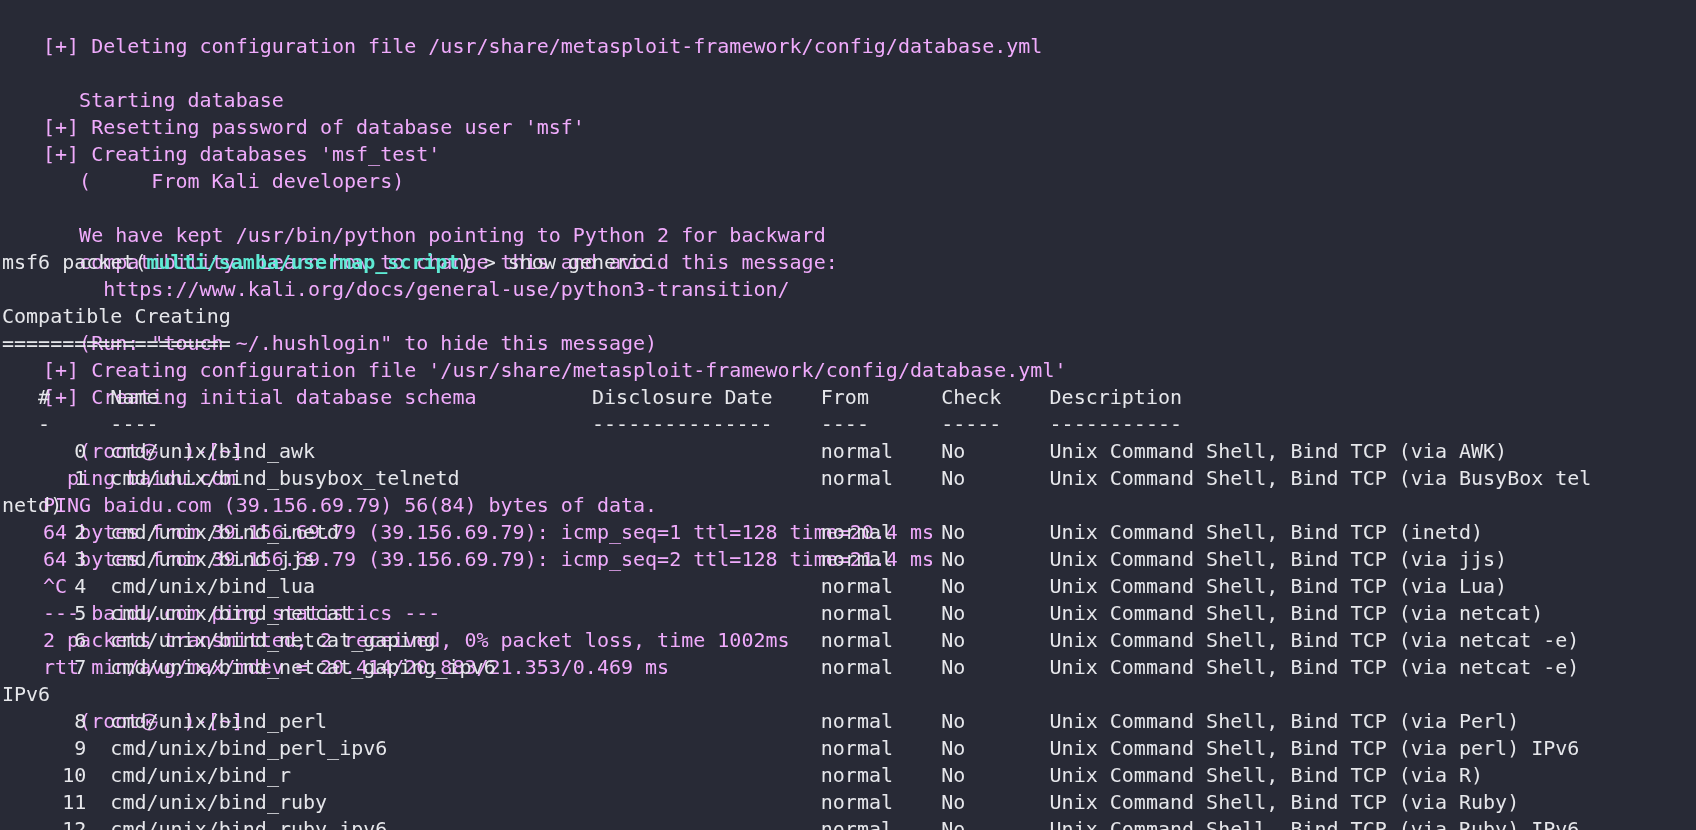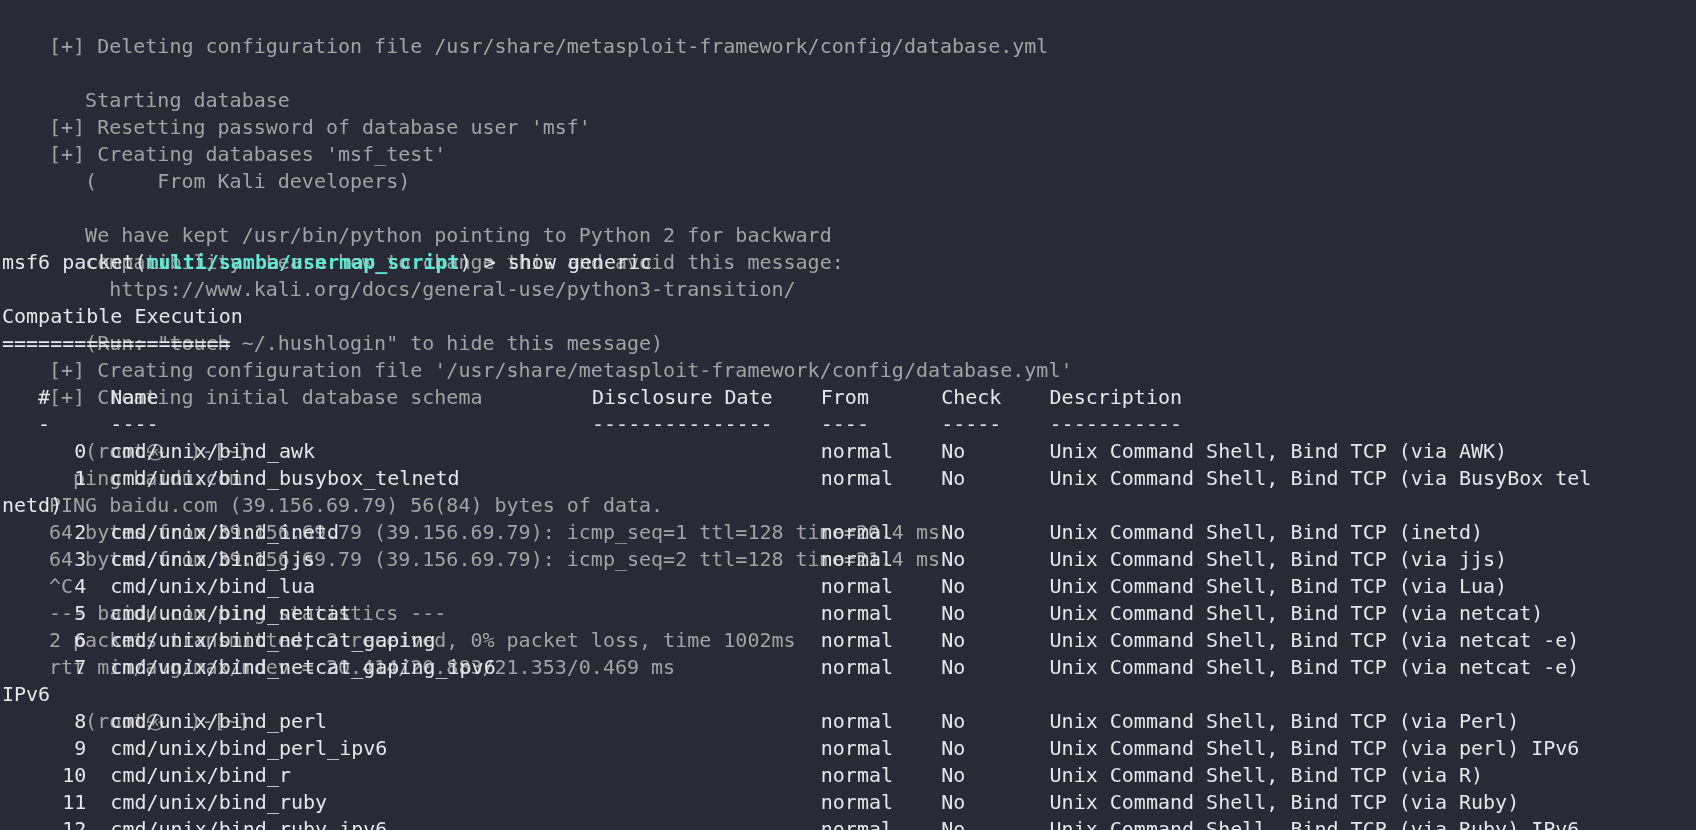--- a/index.html
+++ b/index.html
@@ -17,42 +17,42 @@
   }
   .terminal {
     white-space: pre;
     padding: 6px 2px;
     position: relative;
   }
   .underline { }
   .red { color: #5eead4; font-weight: bold; }
   .dim-bg {
     position: absolute;
-    left: 17px; right: 0;
-    color: #a3a3a3;
+    left: 11px; right: 0;
+    color: #f0abfc;
     white-space: pre;
     pointer-events: none;
     z-index: 0;
     padding-left: 32px;
   }
   .fg { position: relative; z-index: 1; }
 </style>
 </head>
 <body>
 
 <div class="terminal">
 
   
   <div id="ghost-layer"><div class="dim-bg" style="top: 33px;">[+] Deleting configuration file /usr/share/metasploit-framework/config/database.yml</div><div class="dim-bg" style="top: 87px;">   Starting database</div><div class="dim-bg" style="top: 114px;">[+] Resetting password of database user 'msf'</div><div class="dim-bg" style="top: 141px;">[+] Creating databases 'msf_test'</div><div class="dim-bg" style="top: 168px;">   (     From Kali developers)</div><div class="dim-bg" style="top: 222px;">   We have kept /usr/bin/python pointing to Python 2 for backward</div><div class="dim-bg" style="top: 249px;">   compatibility. Learn how to change this and avoid this message:</div><div class="dim-bg" style="top: 276px;">     https://www.kali.org/docs/general-use/python3-transition/</div><div class="dim-bg" style="top: 330px;">   (Run: "touch ~/.hushlogin" to hide this message)</div><div class="dim-bg" style="top: 357px;">[+] Creating configuration file '/usr/share/metasploit-framework/config/database.yml'</div><div class="dim-bg" style="top: 384px;">[+] Creating initial database schema</div><div class="dim-bg" style="top: 438px;">   (root㉿  )-[~]</div><div class="dim-bg" style="top: 465px;">  ping baidu.com</div><div class="dim-bg" style="top: 492px;">PING baidu.com (39.156.69.79) 56(84) bytes of data.</div><div class="dim-bg" style="top: 519px;">64 bytes from 39.156.69.79 (39.156.69.79): icmp_seq=1 ttl=128 time=20.4 ms</div><div class="dim-bg" style="top: 546px;">64 bytes from 39.156.69.79 (39.156.69.79): icmp_seq=2 ttl=128 time=21.4 ms</div><div class="dim-bg" style="top: 573px;">^C</div><div class="dim-bg" style="top: 600px;">--- baidu.com ping statistics ---</div><div class="dim-bg" style="top: 627px;">2 packets transmitted, 2 received, 0% packet loss, time 1002ms</div><div class="dim-bg" style="top: 654px;">rtt min/avg/max/mdev = 20.414/20.883/21.353/0.469 ms</div><div class="dim-bg" style="top: 708px;">   (root㉿  )-[~]</div></div>
 
   
   <div class="fg">
 <span class="underline">msf6</span> <span>packet(</span><span class="red">multi/samba/usermap_script</span><span>)</span> &gt; <span>show generic</span>
 
-<span>Compatible Execution</span>
+<span>Compatible Creating</span>
 <span>===================</span>
 
 <span id="header-line">   #     Name                                    Disclosure Date    From      Check    Description</span>
 <span id="rule-line">   -     ----                                    ---------------    ----      -----    -----------</span>
 <span id="rows">      0  cmd/unix/bind_awk                                          normal    No       Unix Command Shell, Bind TCP (via AWK)
       1  cmd/unix/bind_busybox_telnetd                              normal    No       Unix Command Shell, Bind TCP (via BusyBox tel
 netd)
       2  cmd/unix/bind_inetd                                        normal    No       Unix Command Shell, Bind TCP (inetd)
       3  cmd/unix/bind_jjs                                          normal    No       Unix Command Shell, Bind TCP (via jjs)
       4  cmd/unix/bind_lua                                          normal    No       Unix Command Shell, Bind TCP (via Lua)

